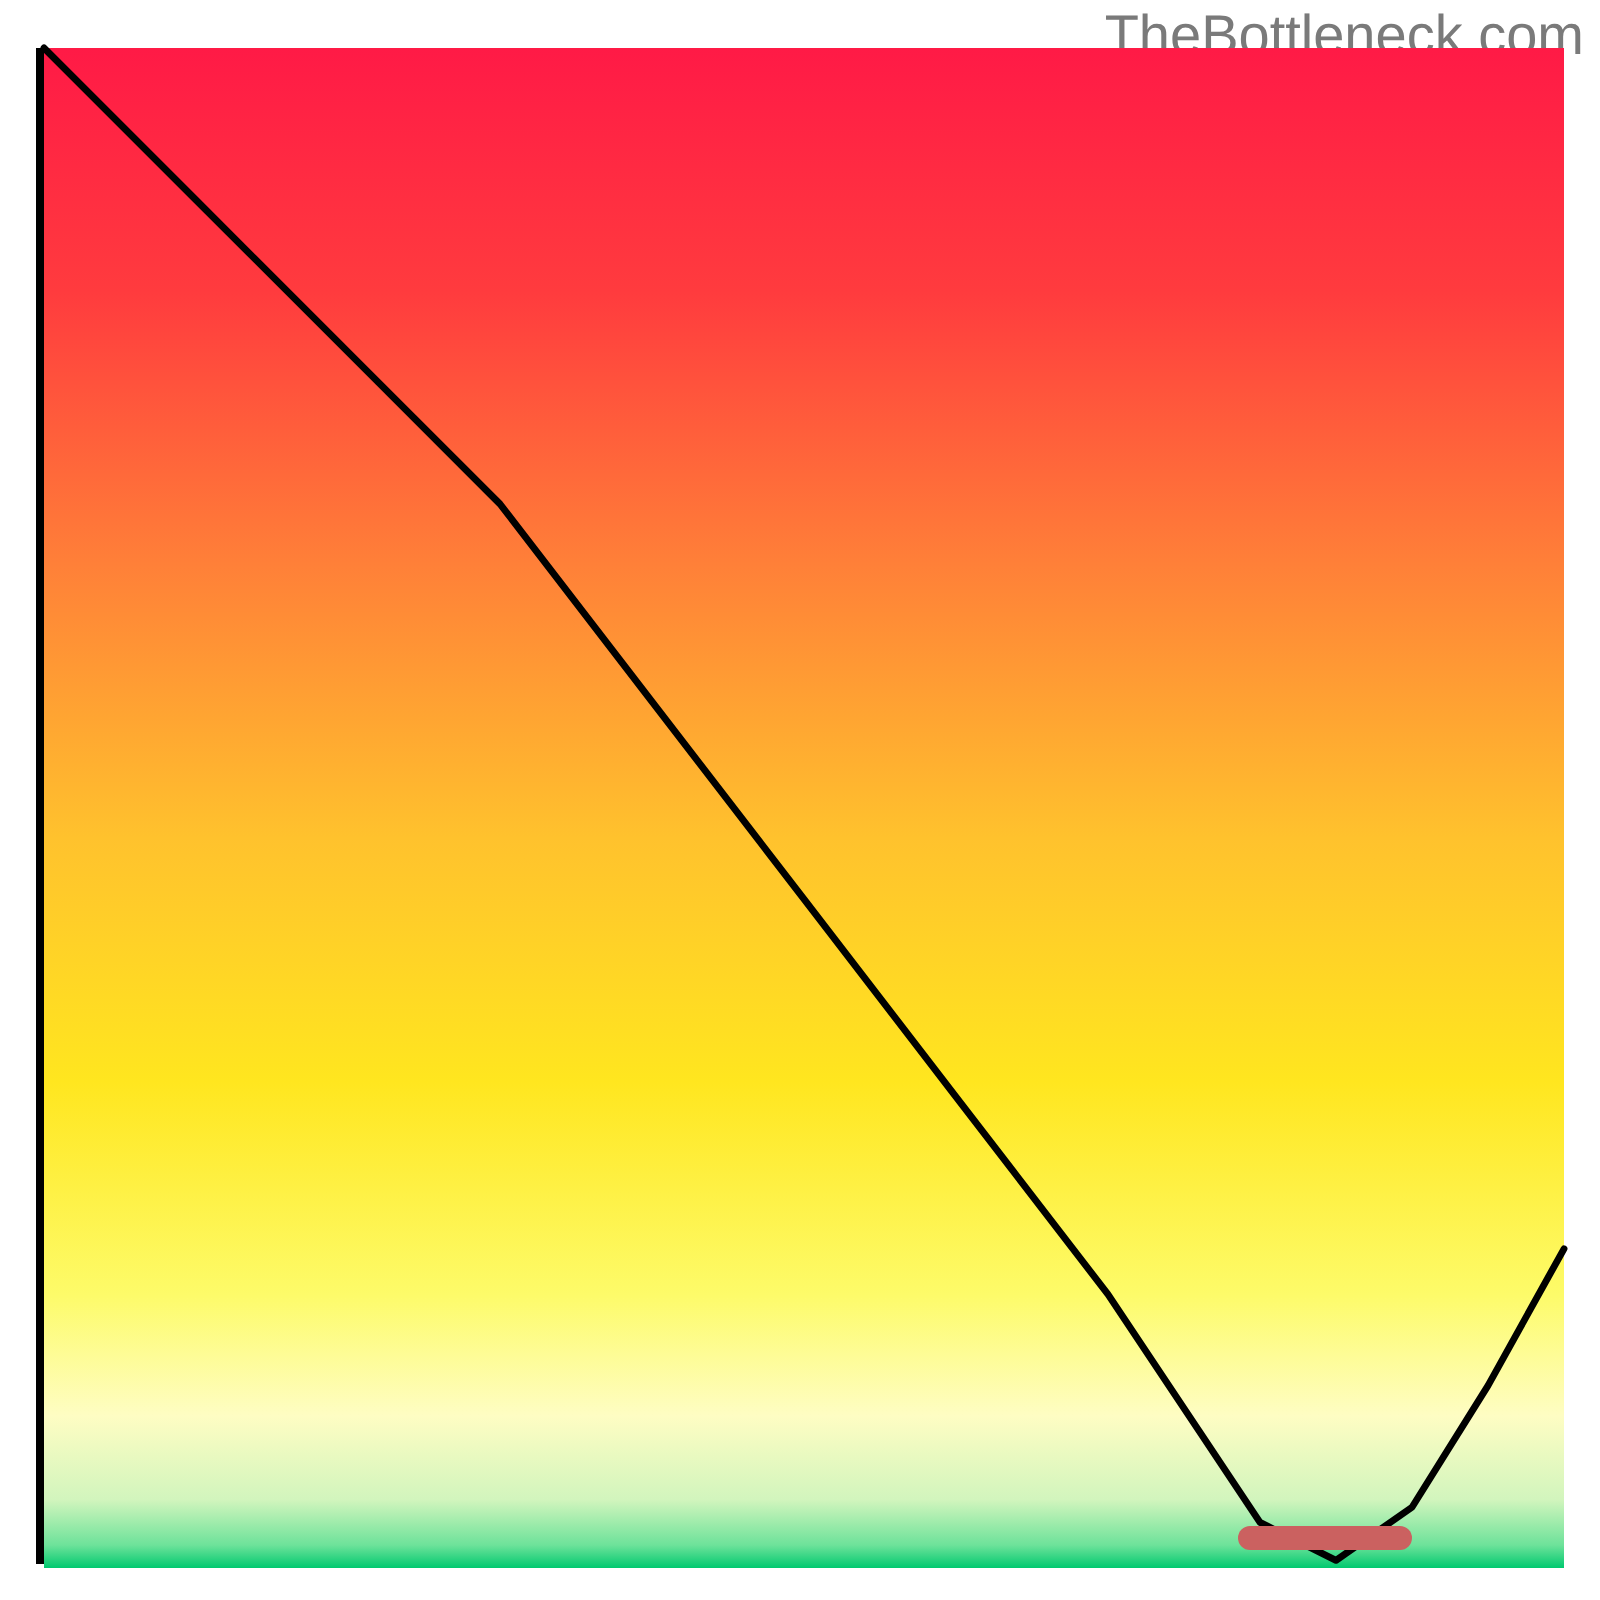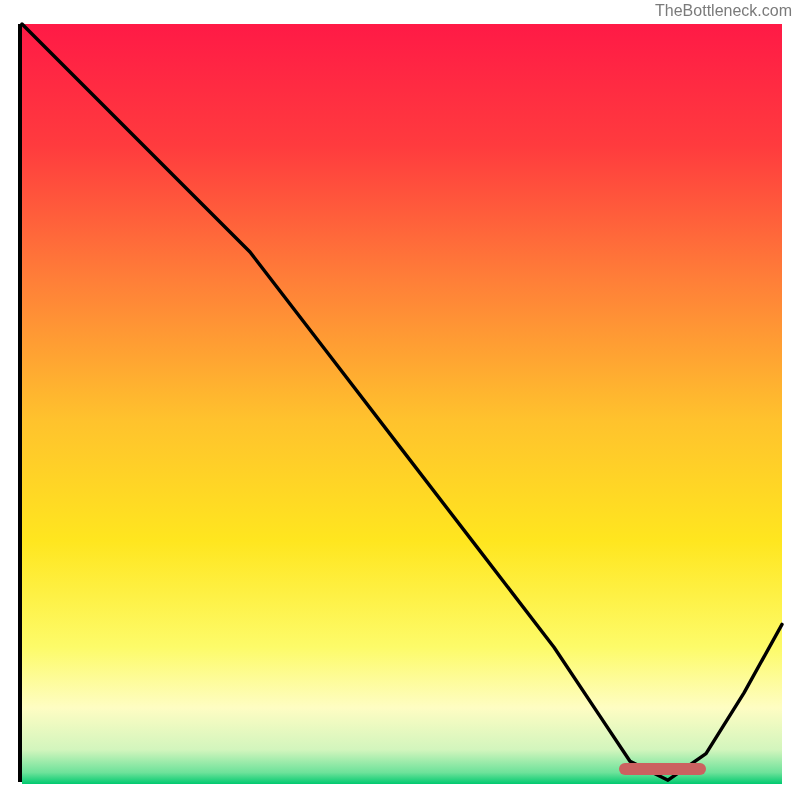--- a/index.html
+++ b/index.html
@@ -3,21 +3,21 @@
 <meta charset="utf-8">
 <style>
   * { margin: 0; padding: 0; box-sizing: border-box; }
   html, body { width: 800px; height: 800px; overflow: hidden; background: #fff; }
   .wrap { position: relative; width: 800px; height: 800px; }
   .attribution {
     position: absolute;
     top: 2px;
     right: 8px;
     font-family: Arial, Helvetica, sans-serif;
-    font-size: 16px;
+    font-size: 28px;
     color: #7a7a7a;
     font-weight: 500;
     user-select: none;
   }
   .plot {
     position: absolute;
     left: 18px;
     top: 24px;
     width: 764px;
     height: 758px;

